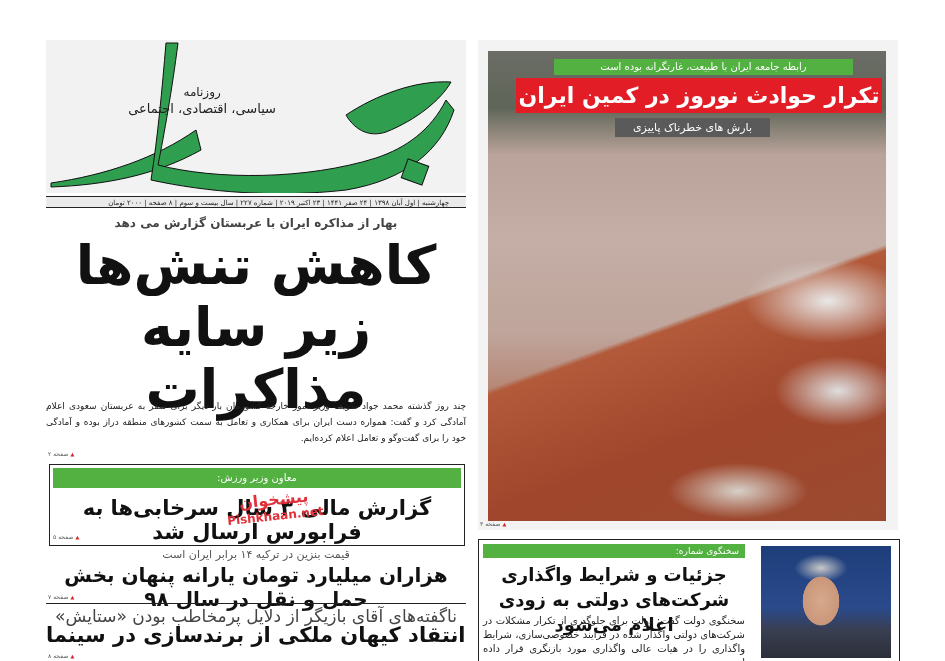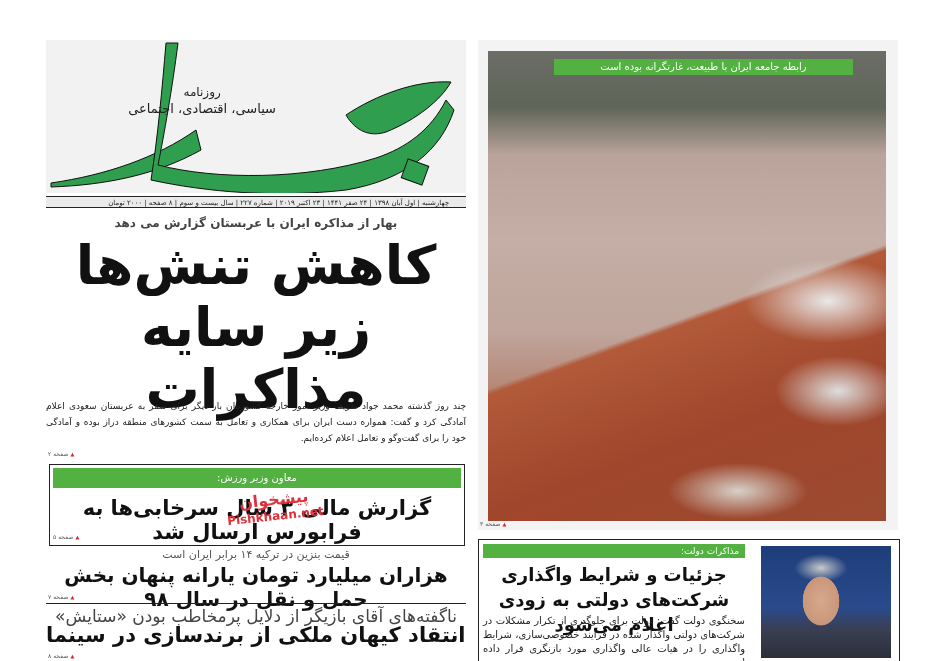--- a/index.html
+++ b/index.html
@@ -96,23 +96,25 @@
 
     <div class="kicker3">ناگفته‌های آقای بازیگر از دلایل پرمخاطب بودن «ستایش»</div>
     <div class="title3">انتقاد کیهان ملکی از برندسازی در سینما</div>
     <span class="pageref" style="left:2px; top:612px;">صفحه ۸</span>
   </div>
 
   <div class="right">
     <div class="photo-frame">
       <div class="photo"></div>
       <div class="photo-sup">رابطه جامعه ایران با طبیعت، غارتگرانه بوده است</div>
+      <div class="photo-head">تکرار حوادث نوروز در کمین ایران</div>
+      <div class="photo-sub">بارش های خطرناک پاییزی</div>
       <span class="pageref photo-pageref">صفحه ۳</span>
     </div>
 
     <div class="box2">
       <div class="portrait"></div>
-      <div class="box2-bar">مذاکرات دولت:</div>
+      <div class="box2-bar">سخنگوی شماره:</div>
       <div class="box2-title">جزئیات و شرایط واگذاری شرکت‌های دولتی به زودی اعلام می‌شود</div>
       <div class="box2-body">سخنگوی دولت گفت: دولت برای جلوگیری از تکرار مشکلات در شرکت‌های دولتی واگذار شده در فرایند خصوصی‌سازی، شرایط واگذاری را در هیات عالی واگذاری مورد بازنگری قرار داده است.</div>
     </div>
   </div>
 </div>
 
 </body></html>

